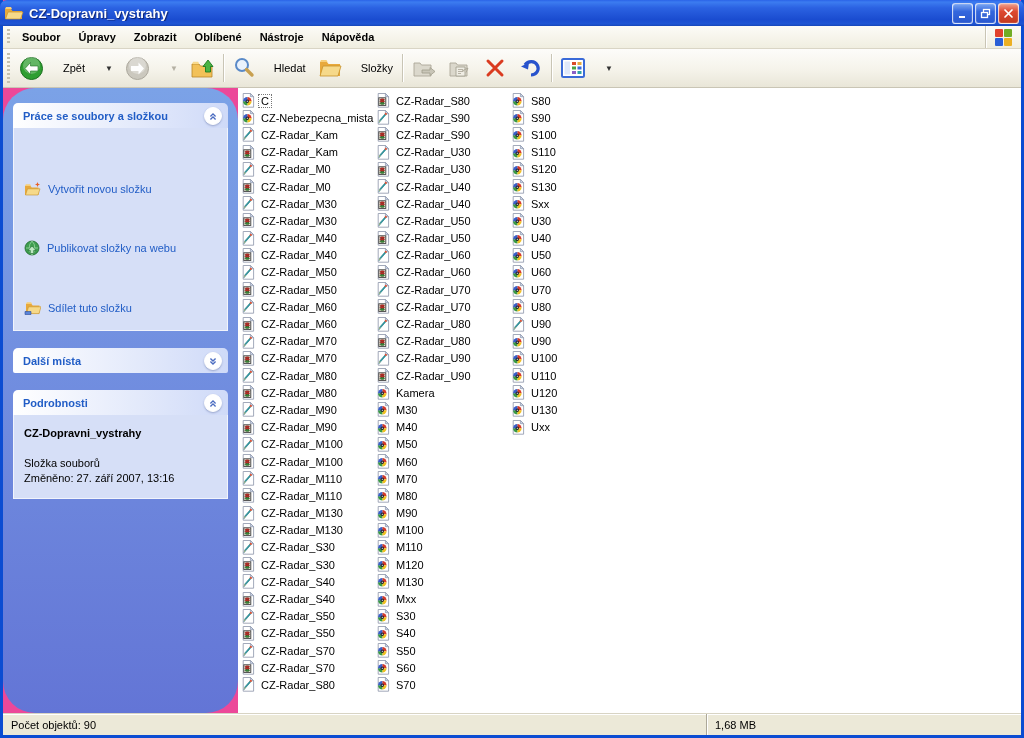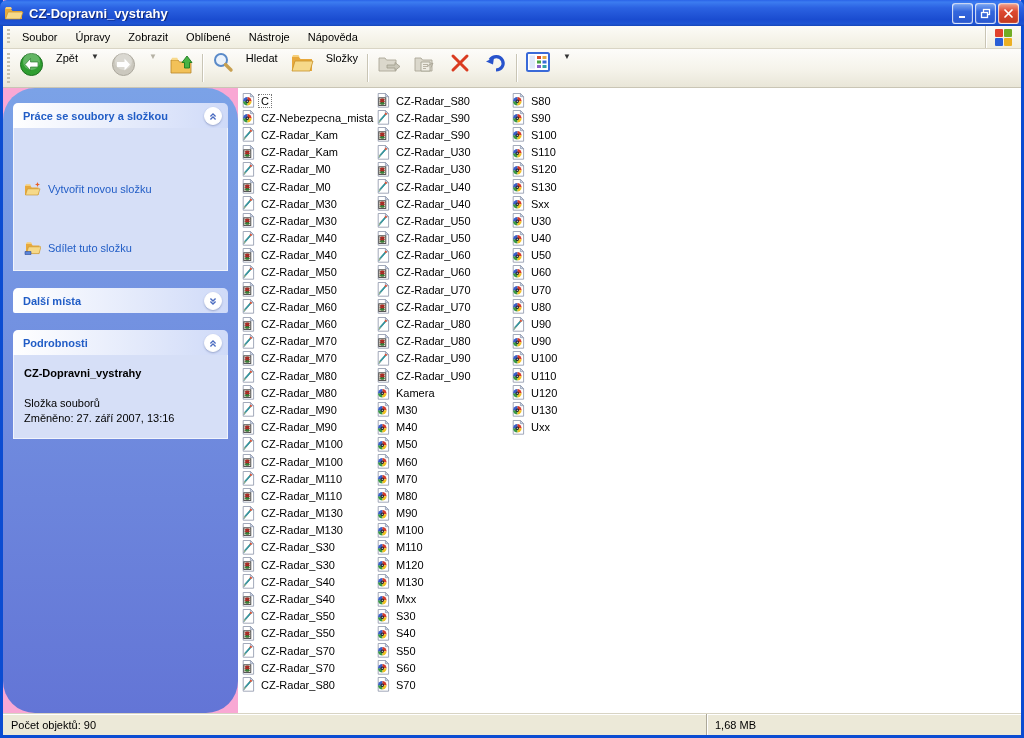--- a/index.html
+++ b/index.html
@@ -1,45 +1,45 @@
 <!DOCTYPE html>
 <html><head>
 <meta charset="utf-8">
 <style>
   * { box-sizing: border-box; margin: 0; padding: 0; }
   html,body { width:1024px; height:738px; overflow:hidden; font-family:"Liberation Sans", sans-serif; }
   .window { width:1024px; height:738px; display:flex; flex-direction:column;
             border-left:3px solid #0b4cd2; border-right:3px solid #0b4cd2; border-bottom:3px solid #0b4cd2;
-            background:#f9a8d4; }
+            background:#ec4899; }
   
   .titlebar { height:26px; flex:none; display:flex; align-items:center; padding:0 5px 0 4px;
     background:linear-gradient(180deg,#2a63e8 0%,#3c7cf0 8%,#2b62e2 30%,#1a4cd0 75%,#1f55d4 92%,#1746b8 100%);
     border-radius:7px 7px 0 0; margin:0 -3px; }
   .title-text { color:#fff; font-weight:bold; font-size:13px; text-shadow:1px 1px 1px rgba(0,0,40,.6); margin-left:5px; flex:1;
     white-space:nowrap; overflow:hidden; }
   .win-btn { width:21px; height:21px; margin-left:2px; border-radius:3px; border:1px solid rgba(255,255,255,.75);
     display:flex; align-items:center; justify-content:center; flex:none;
     background:linear-gradient(180deg,#79a5f2 0%,#3467dd 40%,#2a58cf 100%); box-shadow:inset 0 0 1px #fff; }
   .win-btn.close { background:linear-gradient(180deg,#f0a08c 0%,#dd4830 40%,#c33a20 100%); }
   .win-btn svg { display:block; }
   
   .menubar { height:23px; flex:none; display:flex; align-items:stretch; background:linear-gradient(180deg,#fcfbf7,#f0eee0);
     border-bottom:1px solid #d9d5c5; }
   .grip { width:7px; flex:none; margin:3px 1px 3px 2px;
     background:repeating-linear-gradient(180deg,#c4c0ae 0 2px, transparent 2px 4px); background-size:3px 100%; background-repeat:no-repeat; background-position:2px 0; }
-  .menu-item { display:flex; align-items:center; padding:0 9px; font-size:11px; color:#000; }
+  .menu-item { display:flex; align-items:center; padding:0 9px; font-size:11px; color:#000;font-weight:bold; }
   .menubar-spacer { flex:1; }
   .winlogo-cell { width:36px; flex:none; display:flex; align-items:center; justify-content:center;
     border-left:1px solid #c9c5b5; box-shadow:inset 1px 0 0 #fff; }
   .winlogo { width:17px; height:17px; display:grid; grid-template-columns:8px 8px; grid-template-rows:8px 8px; gap:1px; }
   .winlogo i { border-radius:1px; }
   
   .toolbar { height:39px; flex:none; display:flex; align-items:center; background:linear-gradient(180deg,#fdfcfa 0%,#f5f3ea 55%,#e9e6d8 100%);
     border-bottom:1px solid #c9c5b5; padding-right:4px; }
-  .tb-btn { display:flex; align-items:flex-start; gap:12px; padding:0 6px; height:32px; border-radius:3px; }
+  .tb-btn { display:flex; align-items:center; gap:19px; padding:0 6px; height:32px; border-radius:3px; }
   .tb-label { font-size:11px; color:#000; }
   .caret { font-size:8px; color:#333; margin-left:1px; }
   .caret.dis { color:#b5b1a4; }
   .tb-sep { width:1px; height:28px; background:#c9c5b5; box-shadow:1px 0 0 #fff; margin:0 3px; flex:none; }
   .dis-icon { opacity:.95; }
   
   .content { flex:1; display:flex; min-height:0; }
   .sidebar { width:235px; flex:none; padding:15px 10px 0 10px; overflow:hidden;
     background:linear-gradient(180deg,#7ba2e7 0%,#6f8ade 55%,#6375d6 100%);border-radius:32px; }
   .panel { margin-bottom:17px; }
@@ -221,20 +221,28 @@
           <div class="task-link">
             <svg width="17" height="15" viewBox="0 0 17 15">
               <path d="M1 5 h5.5 l1.2 1.6 H14.5 v7.4 H1 z" fill="#e8a93c"></path>
               <path d="M1 5 l0.8-1.7 h4.3 l0.9 1.7 z" fill="#f6cf7a"></path>
               <path d="M3.5 7.8 h12.5 l-2 6.2 H1.5 z" fill="#f6d98a" stroke="#c8922a" stroke-width="0.6"></path>
               <path d="M13.5 1 l0.7 1.8 1.8 0.7 -1.8 0.7 -0.7 1.8 -0.7-1.8 -1.8-0.7 1.8-0.7 z" fill="#e8622a"></path>
             </svg>
             <span class="lbl">Vytvořit novou složku</span>
           </div>
           <div class="task-link">
+            <svg width="16" height="16" viewBox="0 0 16 16">
+              <circle cx="8" cy="8" r="7" fill="#3f9e4f" stroke="#1d6b2c" stroke-width="0.8"></circle>
+              <path d="M2 8 h12 M8 1 a10 10 0 0 1 0 14 M8 1 a10 10 0 0 0 0 14" fill="none" stroke="#8fd09a" stroke-width="0.9"></path>
+              <path d="M8 6 l4 4.5 h-2.3 v3 H6.3 v-3 H4 z" fill="#bfe8c4" stroke="#1d6b2c" stroke-width="0.6"></path>
+            </svg>
+            <span class="lbl">Publikovat složky na webu</span>
+          </div>
+          <div class="task-link">
             <svg width="17" height="15" viewBox="0 0 17 15">
               <path d="M2 4 h5.5 l1.2 1.6 H15.5 v8 H2 z" fill="#e8a93c"></path>
               <path d="M2 4 l0.8-1.7 h4.3 l0.9 1.7 z" fill="#f6cf7a"></path>
               <path d="M4.5 6.8 h12.5 l-2 6.8 H2.5 z" fill="#f6d98a" stroke="#c8922a" stroke-width="0.6"></path>
               <path d="M1 11.5 h6 v3 H1 z" fill="#5a84d8" stroke="#2a4a98" stroke-width="0.6"></path>
             </svg>
             <span class="lbl">Sdílet tuto složku</span>
           </div>
         </div>
       </div>

